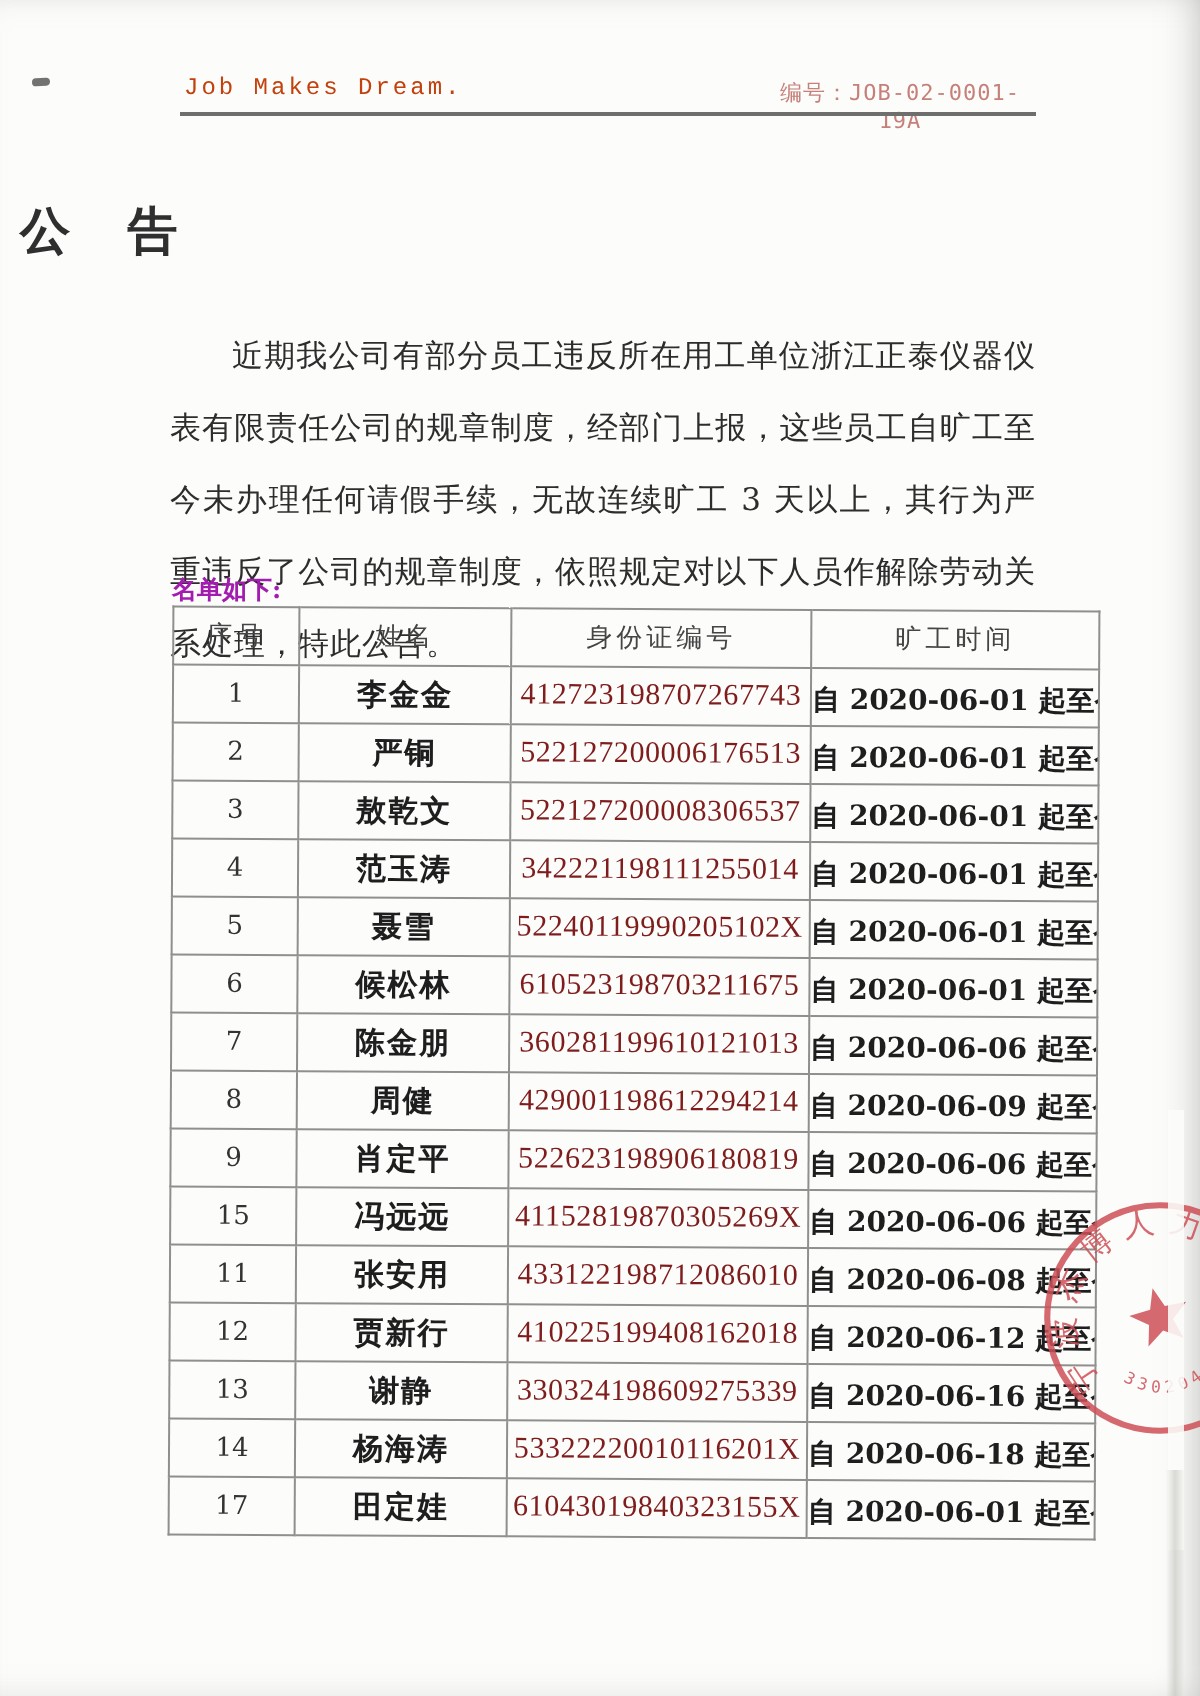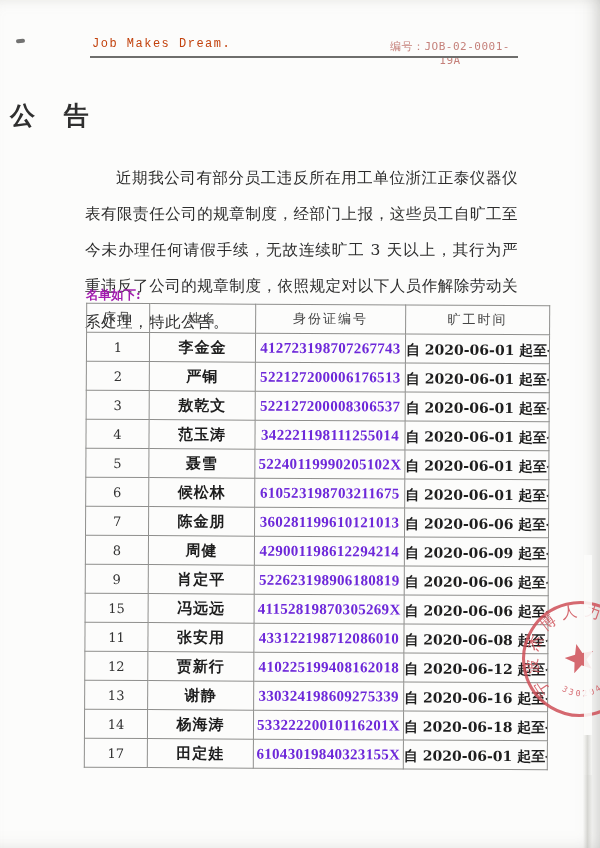--- a/index.html
+++ b/index.html
@@ -58,21 +58,21 @@
   .roster-table th, .roster-table td {
     border: 1px solid #8f8f8d; text-align: center; vertical-align: middle;
     height: 29px; overflow: hidden; white-space: nowrap;
   }
   .roster-table { border: 1.5px solid #7c7c7a; }
   .roster-table th {
     font-weight: normal; font-size: 13px; color: #454545; letter-spacing: 2px;
   }
   .col-index   { width: 63px;  font-size: 13px; color: #333; margin-top: 45px; }
   .col-name    { width: 106px;  font-size: 15px; font-weight: bold; color: #1e1e1e; letter-spacing: 1px; }
-  .col-id      { width: 150px; font-size: 15px; font-weight: bold; color: #6d28d9;
+  .col-id      { width: 150px; font-size: 15px; font-weight: normal; color: #7f1d1d;
                  font-family: "Liberation Serif", "DejaVu Serif", serif; letter-spacing: 0.3px; }
   .col-absence { width: 144px; font-size: 14px; font-weight: bold; color: #1e1e1e; }
   .roster-table td.col-absence { padding-top: 4px; }
 
   .stamp {
     position: absolute; left: 498px; top: 577px; width: 164px; height: 164px;
     transform: rotate(-14deg); opacity: 0.85;
   }
 
   .fold-strip {

